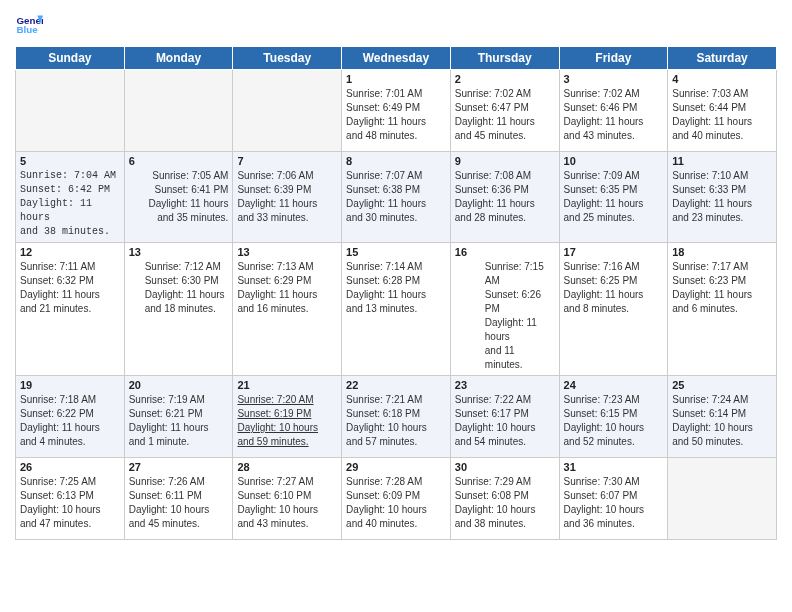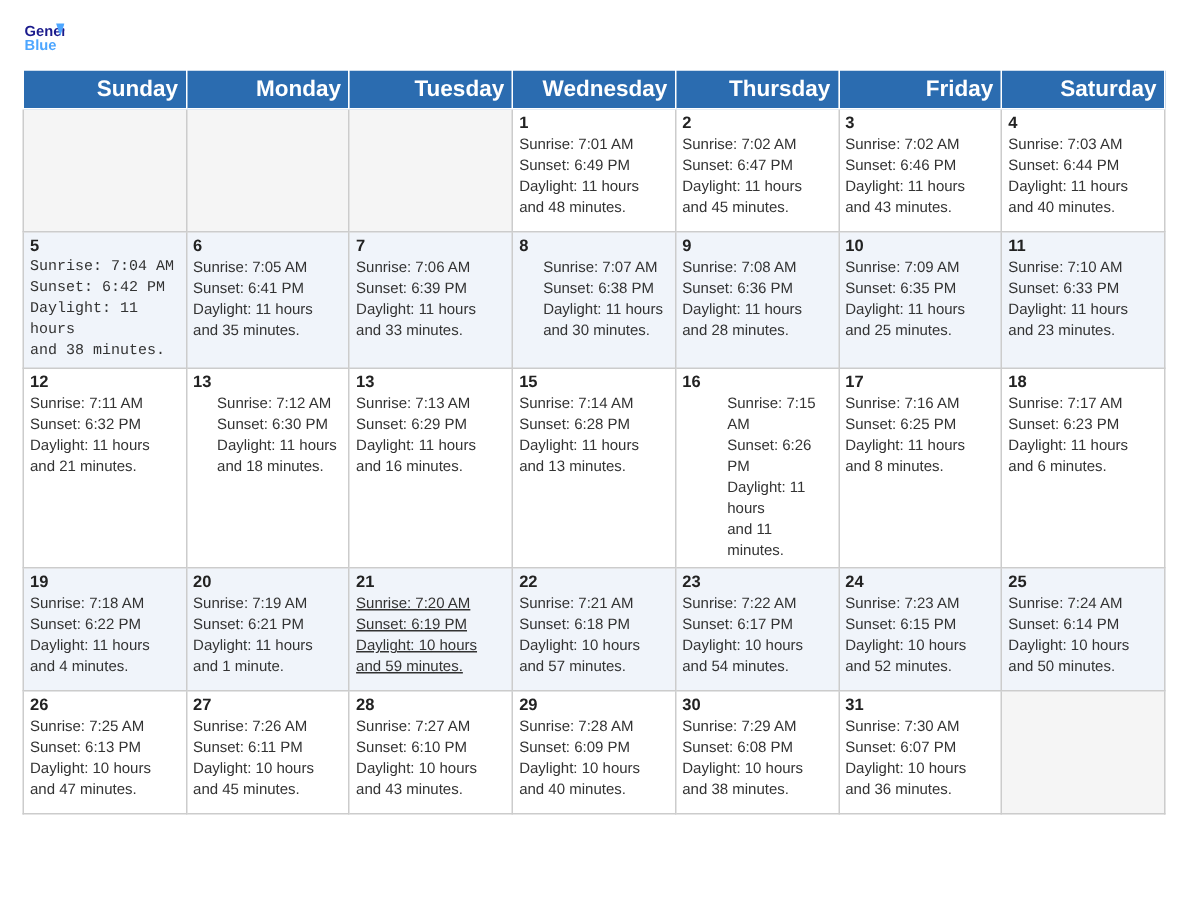--- a/index.html
+++ b/index.html
@@ -44,24 +44,24 @@
       color: #444;
     }
     .calendar {
       width: 100%;
       border-collapse: collapse;
       table-layout: fixed;
     }
     .calendar th {
       background: #2b6cb0;
       color: #fff;
-      font-size: 15px;
+      font-size: 12px;
       font-weight: bold;
       padding: 4px 5px;
-      text-align: right;
+      text-align: center;
       border: 1px solid #fff;
     }
     .calendar td {
       border: 1px solid #ccc;
       vertical-align: top;
       padding: 3px 4px;
       height: 82px;
       background: #fff;
       font-size: 9.5px;
       color: #222;
@@ -155,35 +155,35 @@
         <tr class="row-shade">
           <td>
             <span class="day-num">5</span>
             <div class="day-info" style="white-space: pre-line; font-family: Liberation Mono, monospace;">Sunrise: 7:04 AM
 Sunset: 6:42 PM
 Daylight: 11 hours
 and 38 minutes.</div>
           </td>
           <td>
             <span class="day-num">6</span>
-            <div class="day-info" style="white-space: pre-line;">Sunrise: 7:05 AM
+            <div class="day-info" style="white-space: pre-line; text-align: right;">Sunrise: 7:05 AM
 Sunset: 6:41 PM
 Daylight: 11 hours
 and 35 minutes.</div>
           </td>
           <td>
             <span class="day-num">7</span>
             <div class="day-info" style="white-space: pre-line;">Sunrise: 7:06 AM
 Sunset: 6:39 PM
 Daylight: 11 hours
 and 33 minutes.</div>
           </td>
           <td>
             <span class="day-num">8</span>
-            <div class="day-info" style="white-space: pre-line; margin-left: 16px;">Sunrise: 7:07 AM
+            <div class="day-info" style="white-space: pre-line;">Sunrise: 7:07 AM
 Sunset: 6:38 PM
 Daylight: 11 hours
 and 30 minutes.</div>
           </td>
           <td>
             <span class="day-num">9</span>
             <div class="day-info" style="white-space: pre-line;">Sunrise: 7:08 AM
 Sunset: 6:36 PM
 Daylight: 11 hours
 and 28 minutes.</div>

